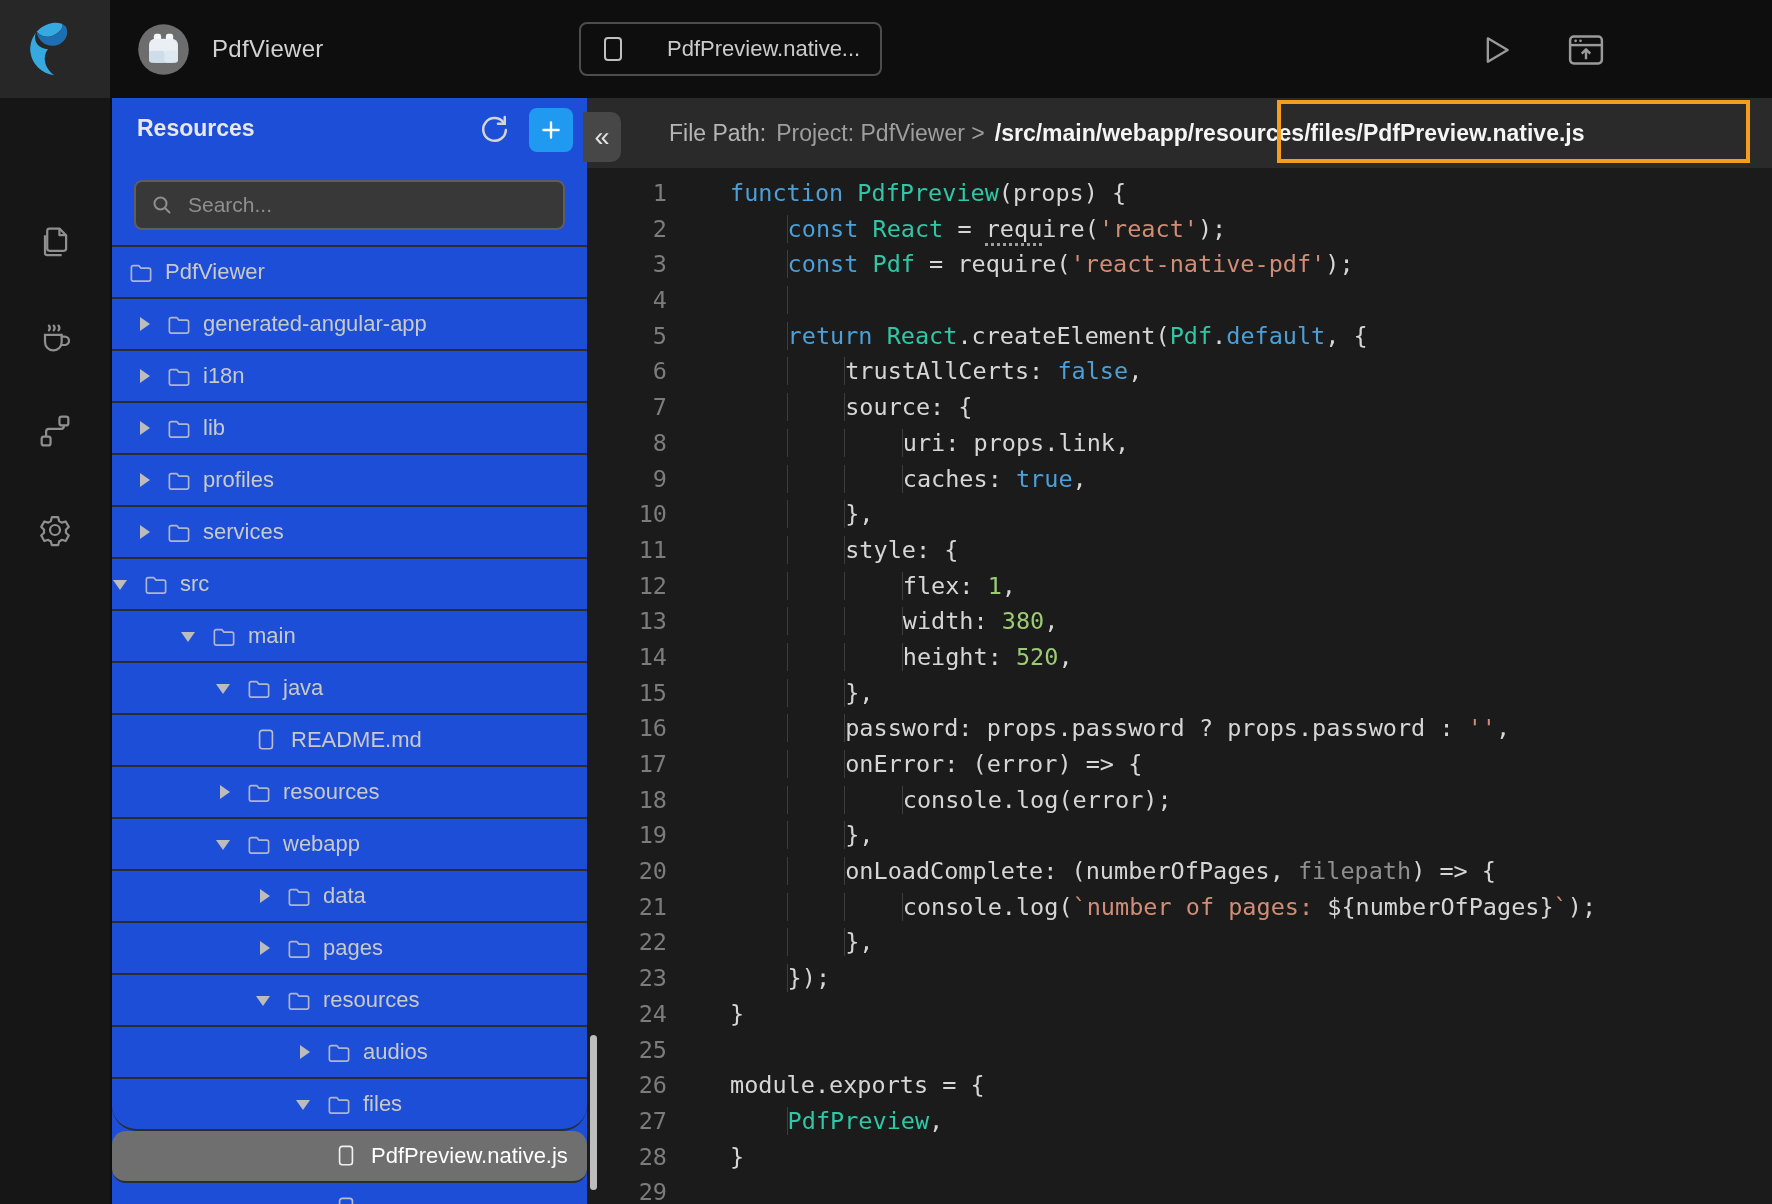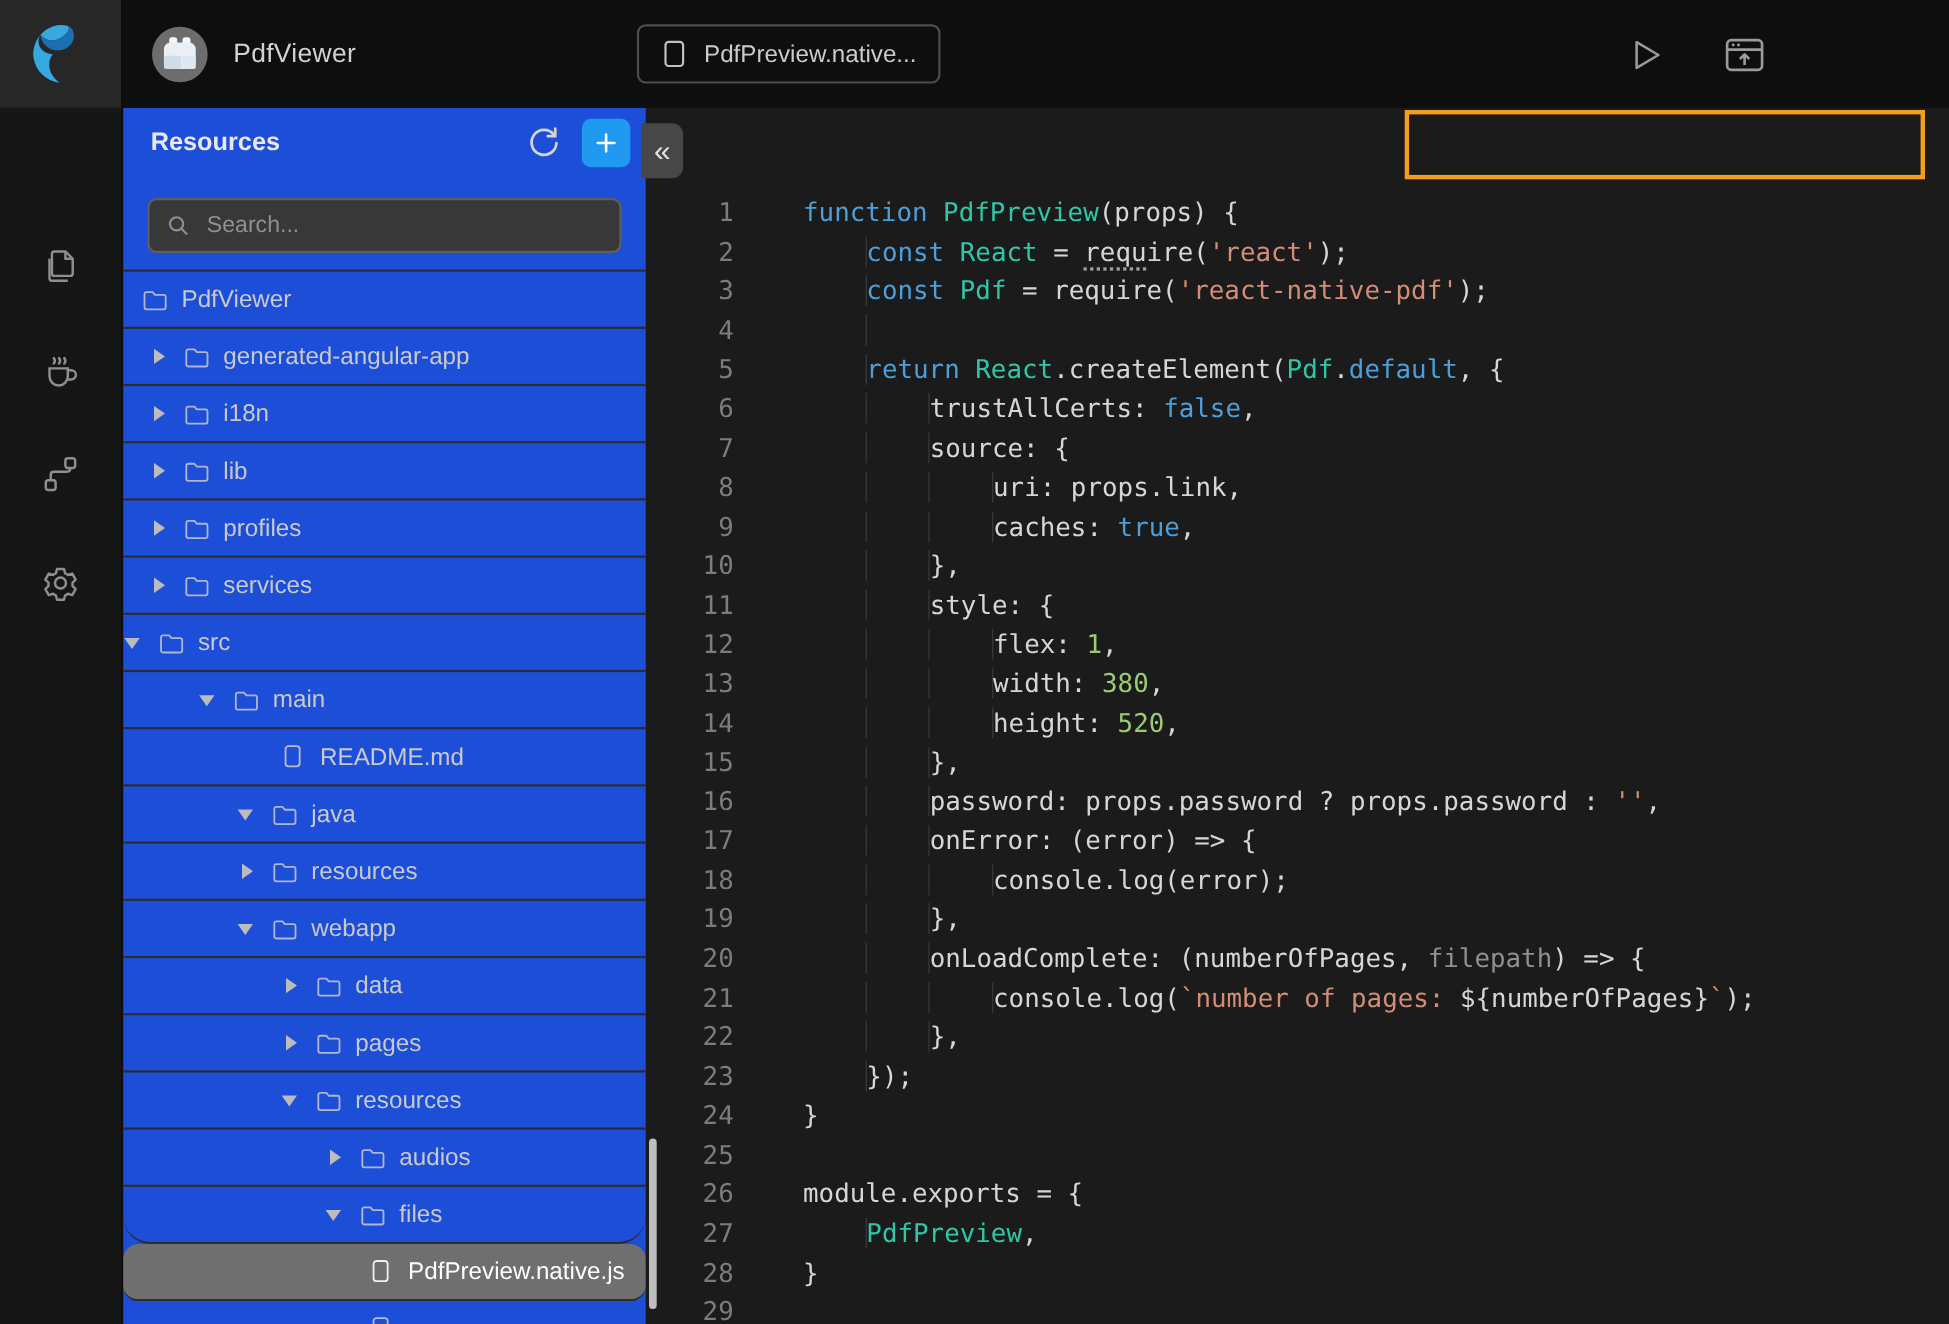--- a/index.html
+++ b/index.html
@@ -6,21 +6,21 @@
   body{width:1772px;height:1204px;position:relative;font-family:"Liberation Sans",sans-serif;
        --accent:#1f9af0;--orange:#f49d1e;--selrow:#6f6f6f;
        --syn-kw:#4c9fd8;--syn-fn:#2fc7a5;--syn-str:#d18d76;--syn-num:#9bcb73;--syn-pl:#d6d6d6;--syn-dim:#8f8f8f;}
   svg{display:block;}
   
   #topbar{position:absolute;left:0;top:0;width:1772px;height:98px;background:#0e0e0e;z-index:4;}
   #logo-tile{position:absolute;left:0;top:0;width:110px;height:98px;background:#272727;display:flex;align-items:center;justify-content:center;cursor:pointer;}
   .avatar{position:absolute;left:137px;top:23px;width:53px;height:53px;}
   .project-title{position:absolute;left:212px;top:0;height:98px;display:flex;align-items:center;font-size:24px;color:#d2d2d2;letter-spacing:.3px;}
   .file-tab{position:absolute;left:579px;top:22px;height:54px;box-sizing:border-box;border:2px solid #4d4d4d;border-radius:8px;display:flex;align-items:center;padding:0 20px;gap:15px;color:#cbcbcb;}
-  .file-tab .tab-label{font-size:22px;white-space:nowrap;}
+  .file-tab .tab-label{font-size:22px;white-space:nowrap;margin-left:27px;}
   .tb-btn{position:absolute;width:48px;height:48px;display:flex;align-items:center;justify-content:center;cursor:pointer;}
   #play-btn{left:1472px;top:26px;}
   #publish-btn{left:1562px;top:26px;}
   
   #rail{position:absolute;left:0;top:98px;width:110px;bottom:0;background:#161616;z-index:3;}
   .rail-item{position:absolute;left:35px;width:40px;height:40px;cursor:pointer;}
   
   #panel{position:absolute;left:112px;top:98px;width:475px;bottom:0;background:#1d4ed8;z-index:2;overflow:hidden;}
   .res-title{position:absolute;left:25px;top:17px;font-size:23px;font-weight:600;color:#e8e8e8;}
   .refresh-btn{position:absolute;left:363px;top:13px;width:38px;height:38px;display:flex;align-items:center;justify-content:center;cursor:pointer;}
@@ -232,38 +232,38 @@
       </div>
       <div class="tree-row" style="padding-left: 68px;">
         <span class="chev expanded"></span>
         <span class="tree-ic">
           <svg width="24" height="22" viewBox="0 0 26 24" fill="none" stroke="currentColor" stroke-width="1.8" stroke-linejoin="round" style="opacity:.85">
             <path d="M2.5 20 V7 q0-2 2-2 h6 l2.4 2.8 H21.5 q2 0 2 2 V20 q0 2-2 2 H4.5 q-2 0-2-2 Z"></path>
           </svg>
         </span>
         <span>main</span>
       </div>
+      <div class="tree-row" style="padding-left: 103px;">
+        <span class="chev expanded"></span>
+        <span class="tree-ic">
+          <svg width="24" height="22" viewBox="0 0 26 24" fill="none" stroke="currentColor" stroke-width="1.8" stroke-linejoin="round" style="opacity:.85">
+            <path d="M2.5 20 V7 q0-2 2-2 h6 l2.4 2.8 H21.5 q2 0 2 2 V20 q0 2-2 2 H4.5 q-2 0-2-2 Z"></path>
+          </svg>
+        </span>
+        <span>java</span>
+      </div>
       <div class="tree-row" style="padding-left: 143px;">
         <span class="tree-ic">
           <svg width="22" height="26" viewBox="0 0 24 26" fill="none" stroke="currentColor" stroke-width="1.8" style="opacity:.9">
             <rect x="5" y="2.5" width="14" height="20" rx="3"></rect>
           </svg>
         </span>
         <span>README.md</span>
       </div>
       <div class="tree-row" style="padding-left: 103px;">
-        <span class="chev expanded"></span>
-        <span class="tree-ic">
-          <svg width="24" height="22" viewBox="0 0 26 24" fill="none" stroke="currentColor" stroke-width="1.8" stroke-linejoin="round" style="opacity:.85">
-            <path d="M2.5 20 V7 q0-2 2-2 h6 l2.4 2.8 H21.5 q2 0 2 2 V20 q0 2-2 2 H4.5 q-2 0-2-2 Z"></path>
-          </svg>
-        </span>
-        <span>java</span>
-      </div>
-      <div class="tree-row" style="padding-left: 103px;">
         <span class="chev collapsed"></span>
         <span class="tree-ic">
           <svg width="24" height="22" viewBox="0 0 26 24" fill="none" stroke="currentColor" stroke-width="1.8" stroke-linejoin="round" style="opacity:.85">
             <path d="M2.5 20 V7 q0-2 2-2 h6 l2.4 2.8 H21.5 q2 0 2 2 V20 q0 2-2 2 H4.5 q-2 0-2-2 Z"></path>
           </svg>
         </span>
         <span>resources</span>
       </div>
       <div class="tree-row" style="padding-left: 103px;">
         <span class="chev expanded"></span>
@@ -337,16 +337,21 @@
       </div>
     </div>
 </div>
 
 <div id="collapse-tab">
   <span>«</span>
 </div>
 <div id="scroll-thumb"></div>
 
 <div id="editor">
+  <div class="path-bar">
+    <span class="pb-label">File Path:</span>
+    <span class="pb-project">Project: PdfViewer &gt;</span>
+    <span class="pb-path"><span>/src/main/webapp/</span><span>resources/files/PdfPreview.native.js</span></span>
+  </div>
   <div id="code"><div class="cl"><span class="ln">1</span><span class="tok-kw">function</span><span class="tok-pl"> </span><span class="tok-fn">PdfPreview</span><span class="tok-pl">(props) {</span></div><div class="cl"><span class="ln">2</span><span class="iu">    </span><span class="tok-kw">const</span><span class="tok-pl"> </span><span class="tok-fn">React</span><span class="tok-pl"> = </span><span class="tok-hint">requ</span><span class="tok-pl">ire(</span><span class="tok-str">'react'</span><span class="tok-pl">);</span></div><div class="cl"><span class="ln">3</span><span class="iu">    </span><span class="tok-kw">const</span><span class="tok-pl"> </span><span class="tok-fn">Pdf</span><span class="tok-pl"> = require(</span><span class="tok-str">'react-native-pdf'</span><span class="tok-pl">);</span></div><div class="cl"><span class="ln">4</span><span class="iu">    </span></div><div class="cl"><span class="ln">5</span><span class="iu">    </span><span class="tok-kw">return</span><span class="tok-pl"> </span><span class="tok-fn">React</span><span class="tok-pl">.createElement(</span><span class="tok-fn">Pdf</span><span class="tok-pl">.</span><span class="tok-kw">default</span><span class="tok-pl">, {</span></div><div class="cl"><span class="ln">6</span><span class="iu">    </span><span class="iu">    </span><span class="tok-pl">trustAllCerts: </span><span class="tok-kw">false</span><span class="tok-pl">,</span></div><div class="cl"><span class="ln">7</span><span class="iu">    </span><span class="iu">    </span><span class="tok-pl">source: {</span></div><div class="cl"><span class="ln">8</span><span class="iu">    </span><span class="iu">    </span><span class="iu">    </span><span class="tok-pl">uri: props.link,</span></div><div class="cl"><span class="ln">9</span><span class="iu">    </span><span class="iu">    </span><span class="iu">    </span><span class="tok-pl">caches: </span><span class="tok-kw">true</span><span class="tok-pl">,</span></div><div class="cl"><span class="ln">10</span><span class="iu">    </span><span class="iu">    </span><span class="tok-pl">},</span></div><div class="cl"><span class="ln">11</span><span class="iu">    </span><span class="iu">    </span><span class="tok-pl">style: {</span></div><div class="cl"><span class="ln">12</span><span class="iu">    </span><span class="iu">    </span><span class="iu">    </span><span class="tok-pl">flex: </span><span class="tok-num">1</span><span class="tok-pl">,</span></div><div class="cl"><span class="ln">13</span><span class="iu">    </span><span class="iu">    </span><span class="iu">    </span><span class="tok-pl">width: </span><span class="tok-num">380</span><span class="tok-pl">,</span></div><div class="cl"><span class="ln">14</span><span class="iu">    </span><span class="iu">    </span><span class="iu">    </span><span class="tok-pl">height: </span><span class="tok-num">520</span><span class="tok-pl">,</span></div><div class="cl"><span class="ln">15</span><span class="iu">    </span><span class="iu">    </span><span class="tok-pl">},</span></div><div class="cl"><span class="ln">16</span><span class="iu">    </span><span class="iu">    </span><span class="tok-pl">password: props.password ? props.password : </span><span class="tok-str">''</span><span class="tok-pl">,</span></div><div class="cl"><span class="ln">17</span><span class="iu">    </span><span class="iu">    </span><span class="tok-pl">onError: (error) =&gt; {</span></div><div class="cl"><span class="ln">18</span><span class="iu">    </span><span class="iu">    </span><span class="iu">    </span><span class="tok-pl">console.log(error);</span></div><div class="cl"><span class="ln">19</span><span class="iu">    </span><span class="iu">    </span><span class="tok-pl">},</span></div><div class="cl"><span class="ln">20</span><span class="iu">    </span><span class="iu">    </span><span class="tok-pl">onLoadComplete: (numberOfPages, </span><span class="tok-dim">filepath</span><span class="tok-pl">) =&gt; {</span></div><div class="cl"><span class="ln">21</span><span class="iu">    </span><span class="iu">    </span><span class="iu">    </span><span class="tok-pl">console.log(</span><span class="tok-str">`number of pages: </span><span class="tok-pl">${numberOfPages}</span><span class="tok-str">`</span><span class="tok-pl">);</span></div><div class="cl"><span class="ln">22</span><span class="iu">    </span><span class="iu">    </span><span class="tok-pl">},</span></div><div class="cl"><span class="ln">23</span><span class="iu">    </span><span class="tok-pl">});</span></div><div class="cl"><span class="ln">24</span><span class="tok-pl">}</span></div><div class="cl"><span class="ln">25</span></div><div class="cl"><span class="ln">26</span><span class="tok-pl">module.exports = {</span></div><div class="cl"><span class="ln">27</span><span class="iu">    </span><span class="tok-fn">PdfPreview</span><span class="tok-pl">,</span></div><div class="cl"><span class="ln">28</span><span class="tok-pl">}</span></div><div class="cl"><span class="ln">29</span></div></div>
 </div>
 
 <div id="annotation"></div>
 
 </body></html>

